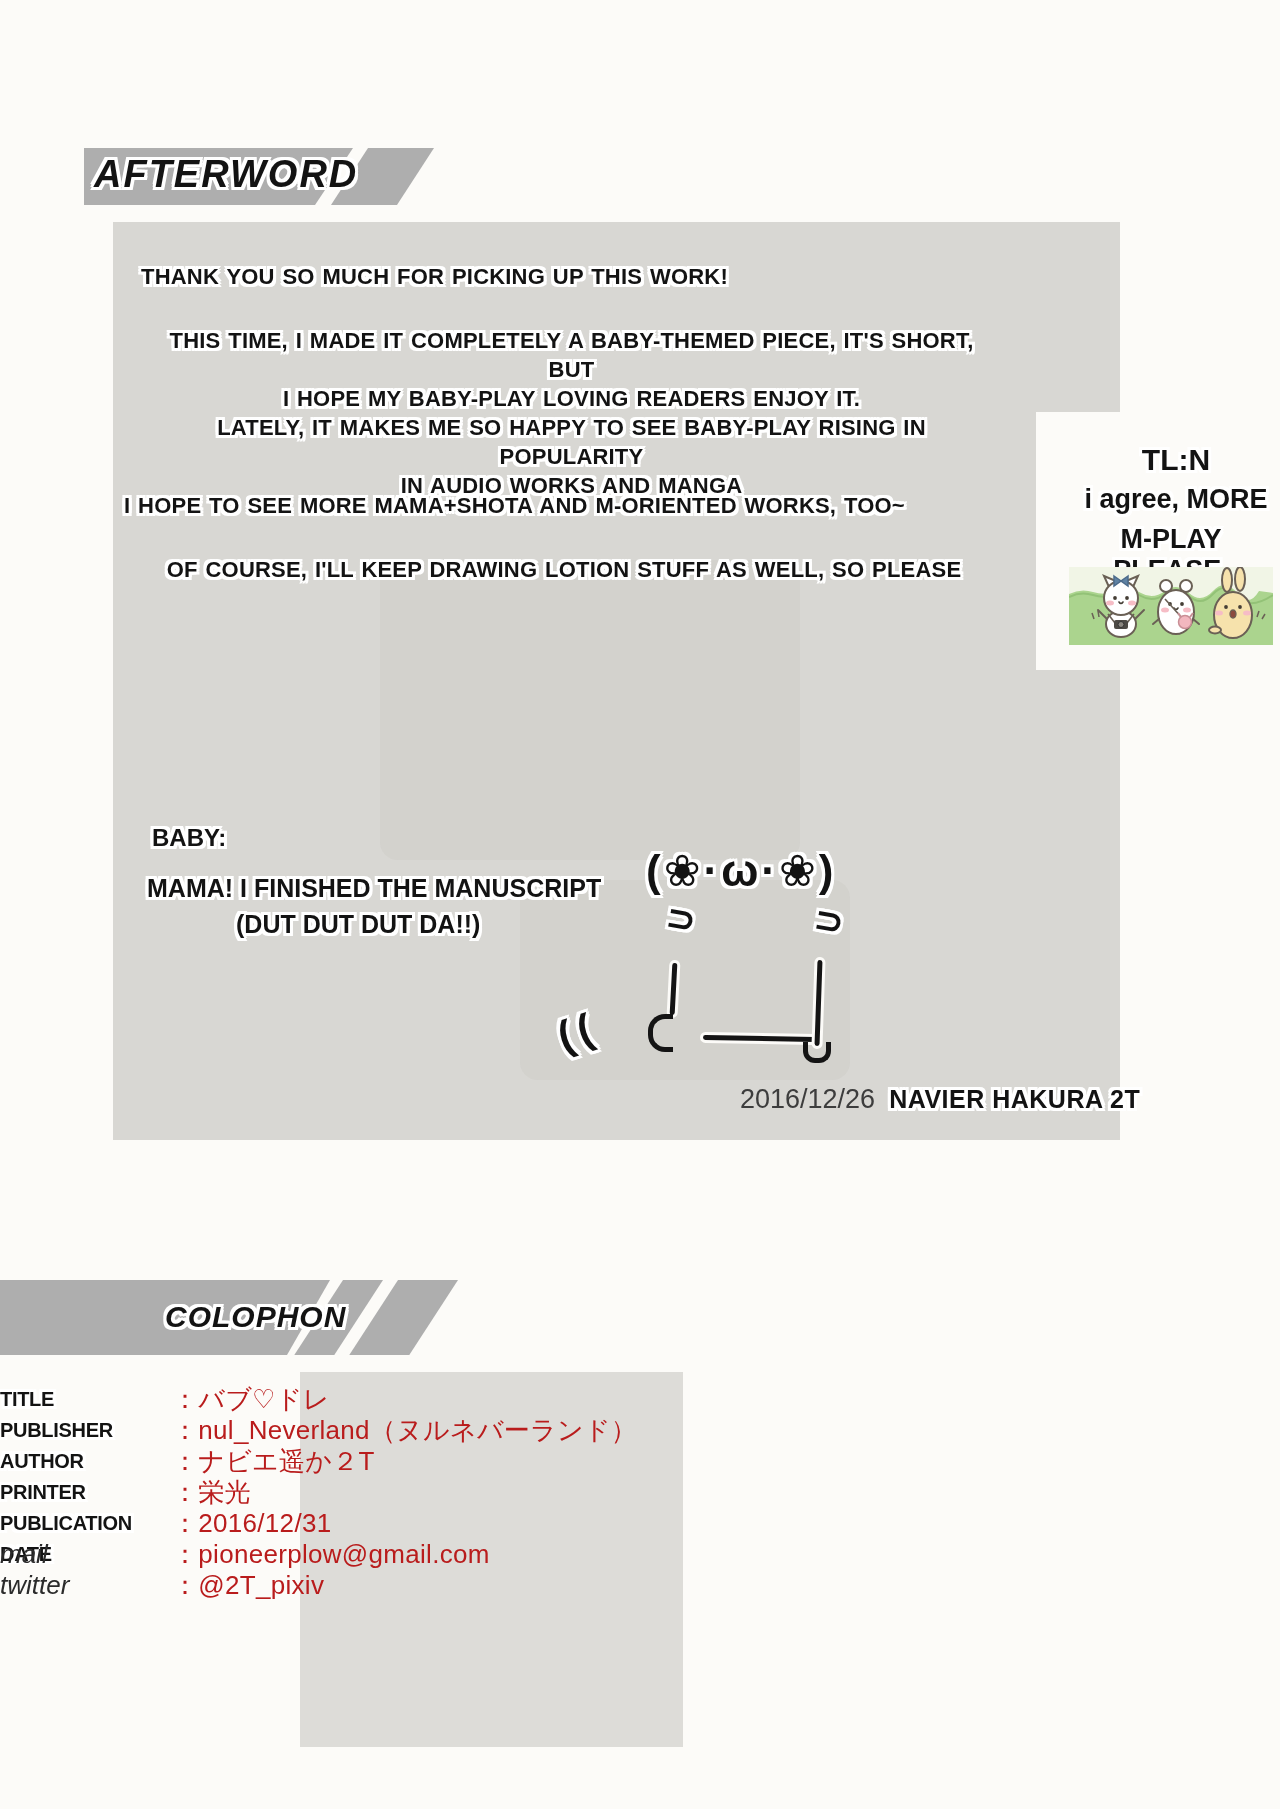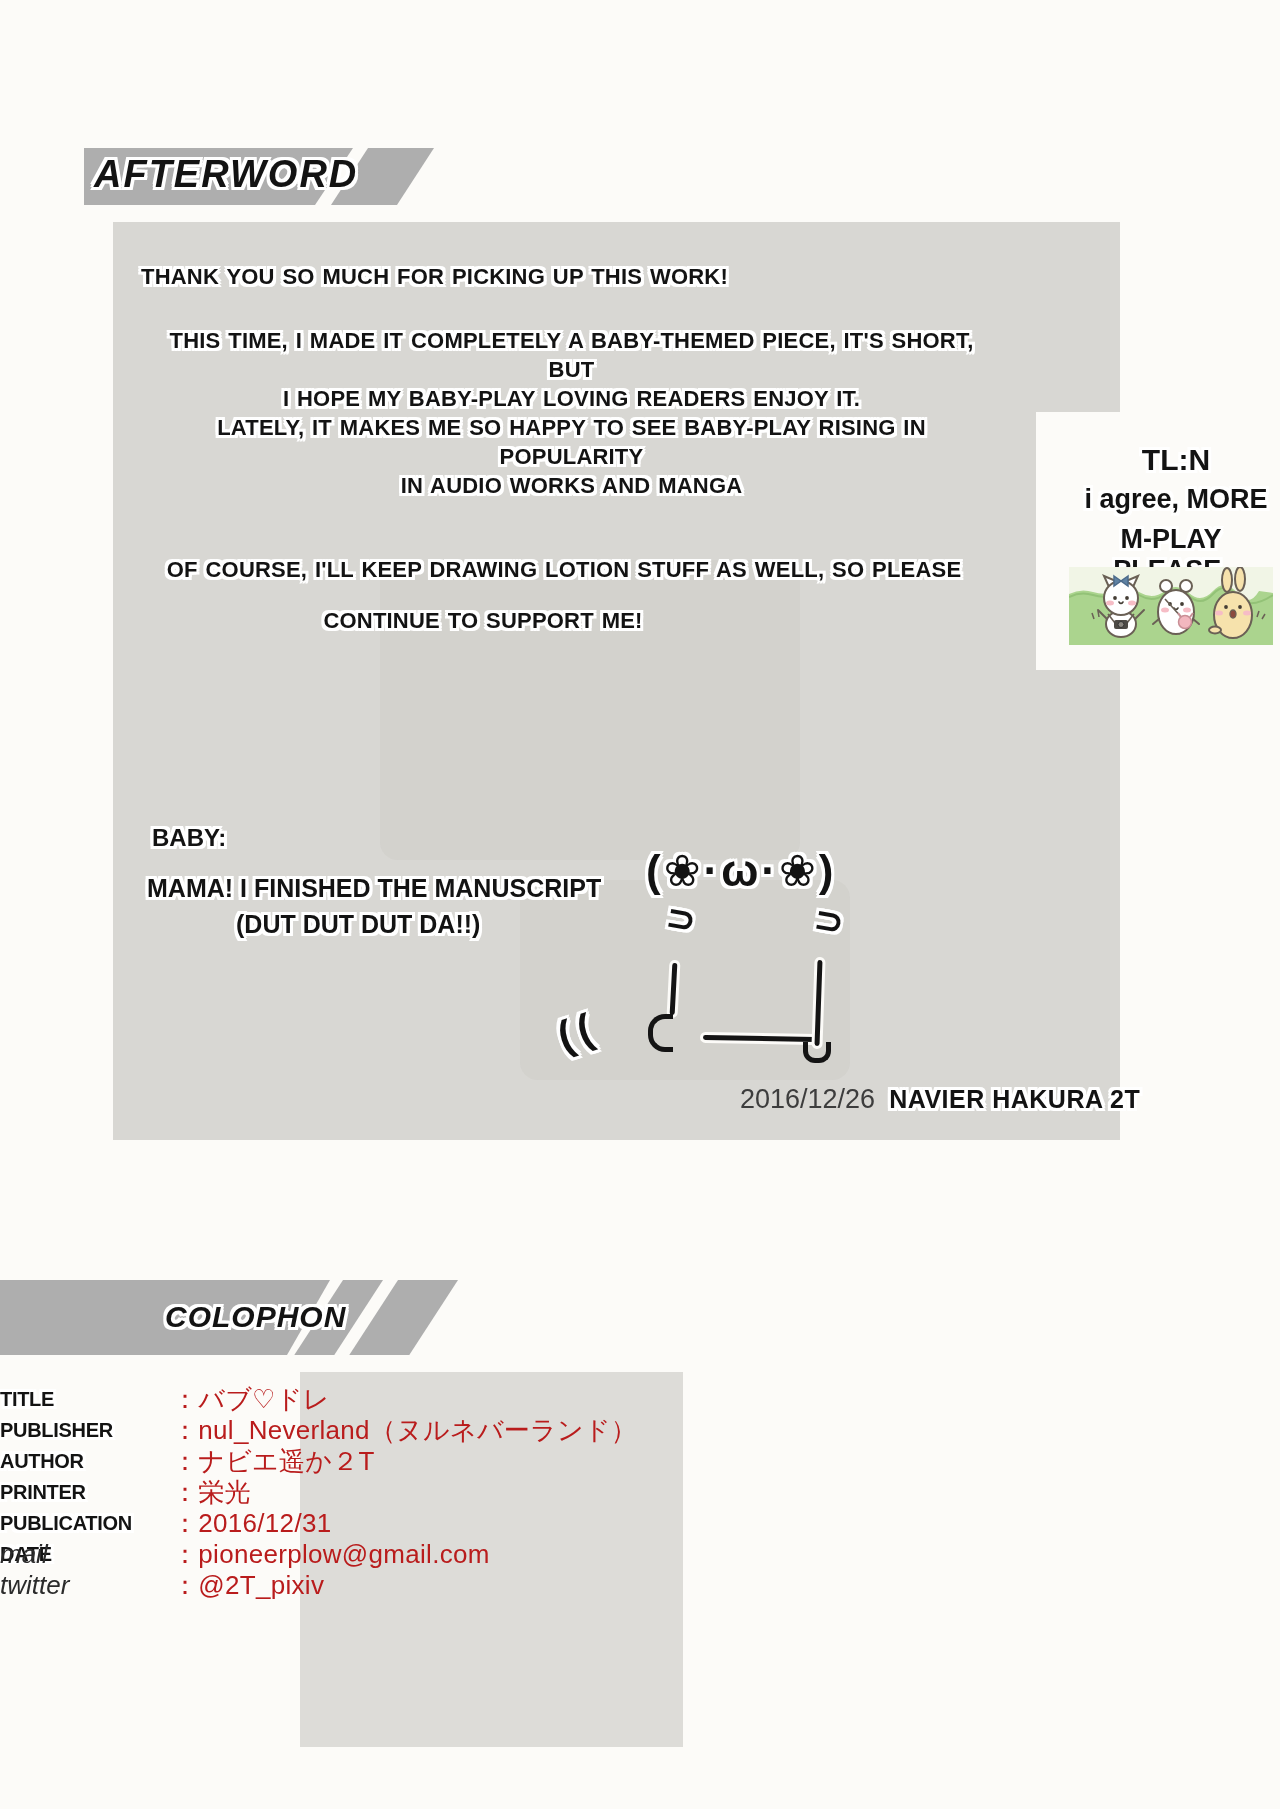--- a/index.html
+++ b/index.html
@@ -44,23 +44,23 @@
 
   <div class="abs comic outline bodytext" style="left:120px;top:262px;margin-left:21px;">THANK YOU SO MUCH FOR PICKING UP THIS WORK!</div>
 
   <div class="abs comic outline bodytext" style="left:113px;top:326px;width:845px;text-align:center;padding-left:36px;">
     <div>THIS TIME, I MADE IT COMPLETELY A BABY-THEMED PIECE, IT'S SHORT, BUT</div>
     <div>I HOPE MY BABY-PLAY LOVING READERS ENJOY IT.</div>
     <div>LATELY, IT MAKES ME SO HAPPY TO SEE BABY-PLAY RISING IN POPULARITY</div>
     <div>IN AUDIO WORKS AND MANGA</div>
   </div>
 
+  <div class="abs comic outline bodytext" style="left:124px;top:491px;">I HOPE TO SEE MORE MAMA+SHOTA AND M-ORIENTED WORKS, TOO~</div>
 
   <div class="abs comic outline bodytext" style="left:113px;top:555px;width:902px;text-align:center;">OF COURSE, I'LL KEEP DRAWING LOTION STUFF AS WELL, SO PLEASE</div>
-  <div class="abs comic outline bodytext" style="left:113px;top:606px;width:740px;text-align:center;">CONTINUE TO SUPPORT ME!</div>
 
   <div class="abs comic outline" style="left:1072px;top:443px;width:208px;text-align:center;font-size:30px;">TL:N</div>
   <div class="abs comic outline" style="left:1072px;top:484px;width:208px;text-align:center;font-size:27px;">i agree, MORE</div>
   <div class="abs comic outline" style="left:1062px;top:524px;width:218px;text-align:center;font-size:27px;">M-PLAY PLEASE.</div>
 
   <div class="abs" style="left:1069px;top:567px;width:204px;height:78px;">
     <svg width="204" height="78" viewBox="0 0 204 78">
       <rect width="204" height="78" fill="#f1f5e6"></rect>
       <path d="M0,27 Q12,21 24,25 T48,24 T72,26 T96,24 T120,26 T144,24 T168,26 T190,24 L204,26 L204,78 L0,78 Z" fill="#abd48e"></path>
       <path d="M0,30 Q12,24 24,28 T48,27 T72,29 T96,27 T120,29 T144,27 T168,29 T204,28" fill="none" stroke="#93c277" stroke-width="2"></path>

